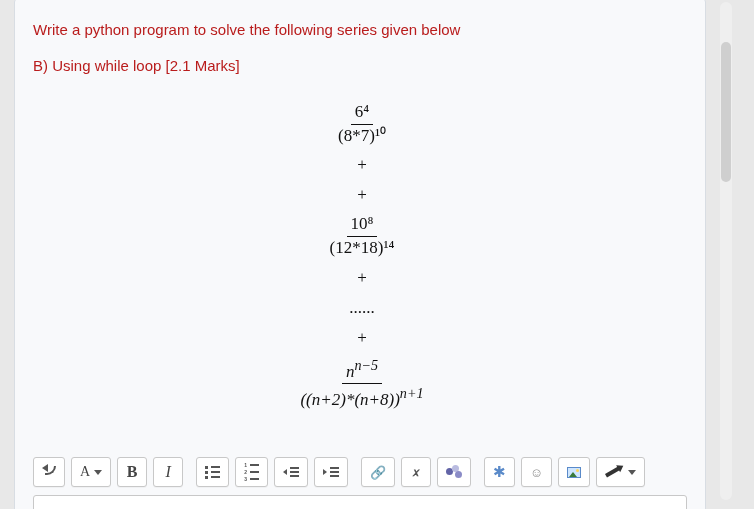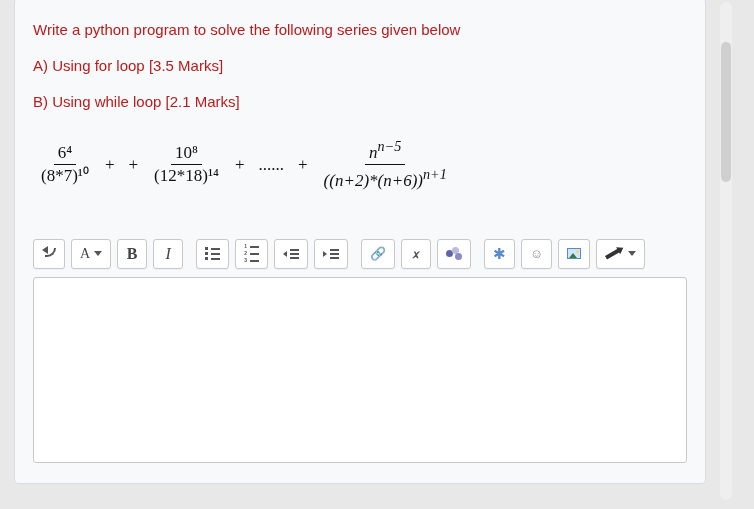--- a/index.html
+++ b/index.html
@@ -31,20 +31,21 @@
   .formula{
     display:flex;
     align-items:center;
     font-family:'Times New Roman',serif;
     font-size:17px;
     color:#111;
     margin-top:22px;
     margin-bottom:48px;
     gap:10px;
     padding-left:4px;
+    flex-direction:column;
   }
   .frac{
     display:inline-flex;
     flex-direction:column;
     align-items:center;
     line-height:1.1;
   }
   .frac .num{
     padding:0 4px 2px 4px;
     border-bottom:1.2px solid #111;
@@ -146,21 +147,20 @@
   .teams-ic .b3{background:#8b8cc7;left:9px;top:6px}
 </style>
 </head>
 <body>
 
 <div class="page-wrap">
   <div class="question-box">
 
     <div class="qtext">
       <p>Write a python program to solve the following series given below</p>
-      <p>A) Using for loop [3.5 Marks]</p>
       <p>B) Using while loop [2.1 Marks]</p>
     </div>
 
     <div class="formula">
       <span class="frac">
         <span class="num">6⁴</span>
         <span class="den">(8*7)¹⁰</span>
       </span>
       <span class="op">+</span>
       <span class="op">+</span>
@@ -169,21 +169,21 @@
         <span class="den">(12*18)¹⁴</span>
       </span>
       <span class="op">+</span>
       <span class="op">......</span>
       <span class="op">+</span>
       <span class="frac">
         <span class="num">
           <span class="it">n</span><sup><span class="it">n−5</span></sup>
         </span>
         <span class="den">
-          <span class="it">((n+2)*(n+6))</span><sup><span class="it">n+1</span></sup>
+          <span class="it">((n+2)*(n+8))</span><sup><span class="it">n+1</span></sup>
         </span>
       </span>
     </div>
 
     <div class="toolbar">
       <div class="btn">
           <span class="undo-shape"></span>
         </div>
       <div class="btn font">
           <span>A</span>

